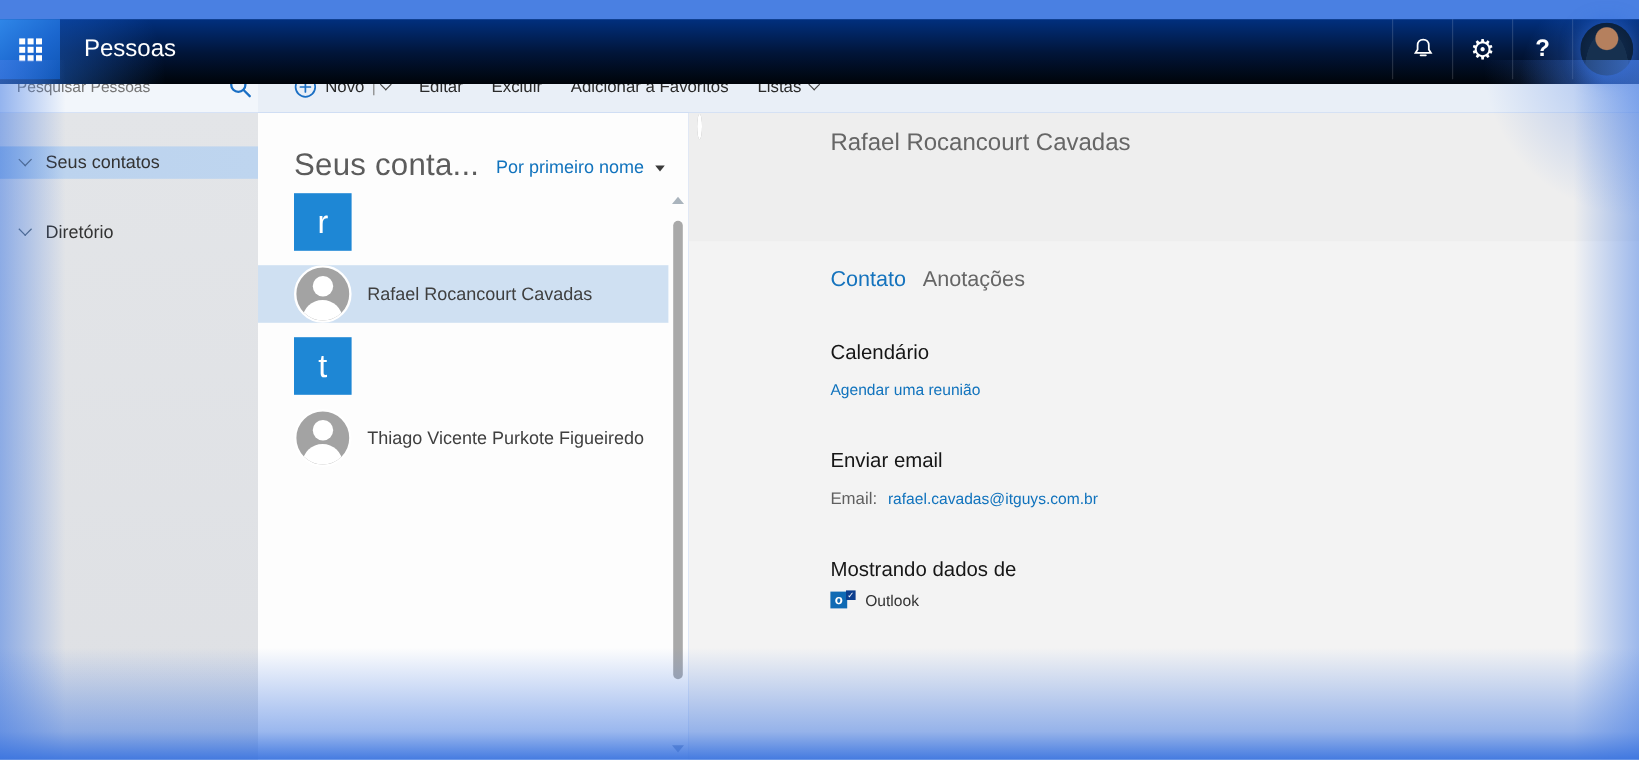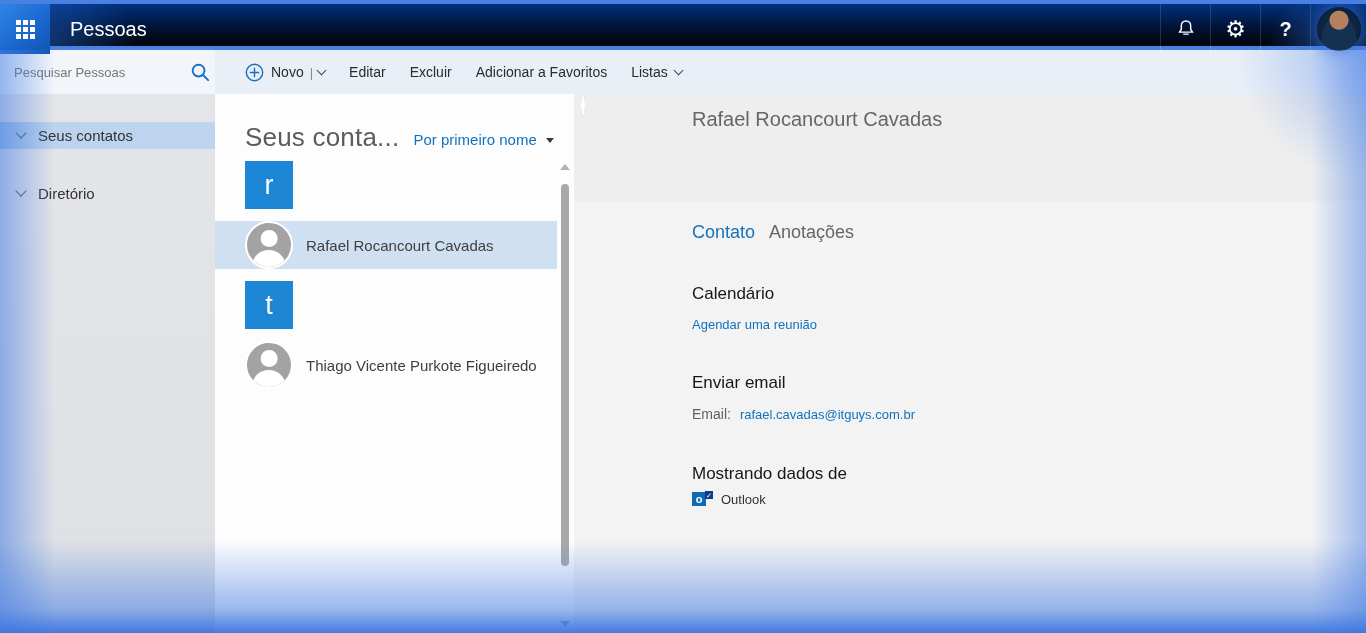--- a/index.html
+++ b/index.html
@@ -1,20 +1,20 @@
 <!DOCTYPE html>
 <html><head>
 <meta charset="utf-8">
 <style>
   * { box-sizing: border-box; margin: 0; padding: 0; }
   html,body { width:1366px; height:633px; overflow:hidden; }
   body { font-family:"Liberation Sans", sans-serif; background:#4a80e2; position:relative; }
 
   
-  .topbar{position:absolute;top:4px;left:0;right:0;height:42px;z-index:30;
+  .topbar{position:absolute;top:16px;left:0;right:0;height:54px;z-index:30;
     background:
       radial-gradient(circle at 1337px 48px, rgba(45,105,215,.6), rgba(45,105,215,0) 70px),
       radial-gradient(circle at 28px 52px, rgba(35,115,235,.55), rgba(35,115,235,0) 110px),
       linear-gradient(#01307f 0%, #011539 52%, #000409 100%);}
   .applauncher{position:absolute;left:0;top:0;width:50px;height:50px;cursor:pointer;
     background:linear-gradient(140deg,#2f86e8 0%,#1b67cf 55%,#0f55b5 100%);
     display:flex;align-items:center;justify-content:center;}
   .waffle{display:grid;grid-template-columns:repeat(3,5px);grid-auto-rows:5px;gap:2px;}
   .waffle i{background:#fff;display:block;}
   .tb-title{position:absolute;left:70px;top:0;height:50px;line-height:50px;color:#fff;font-size:20px;}

